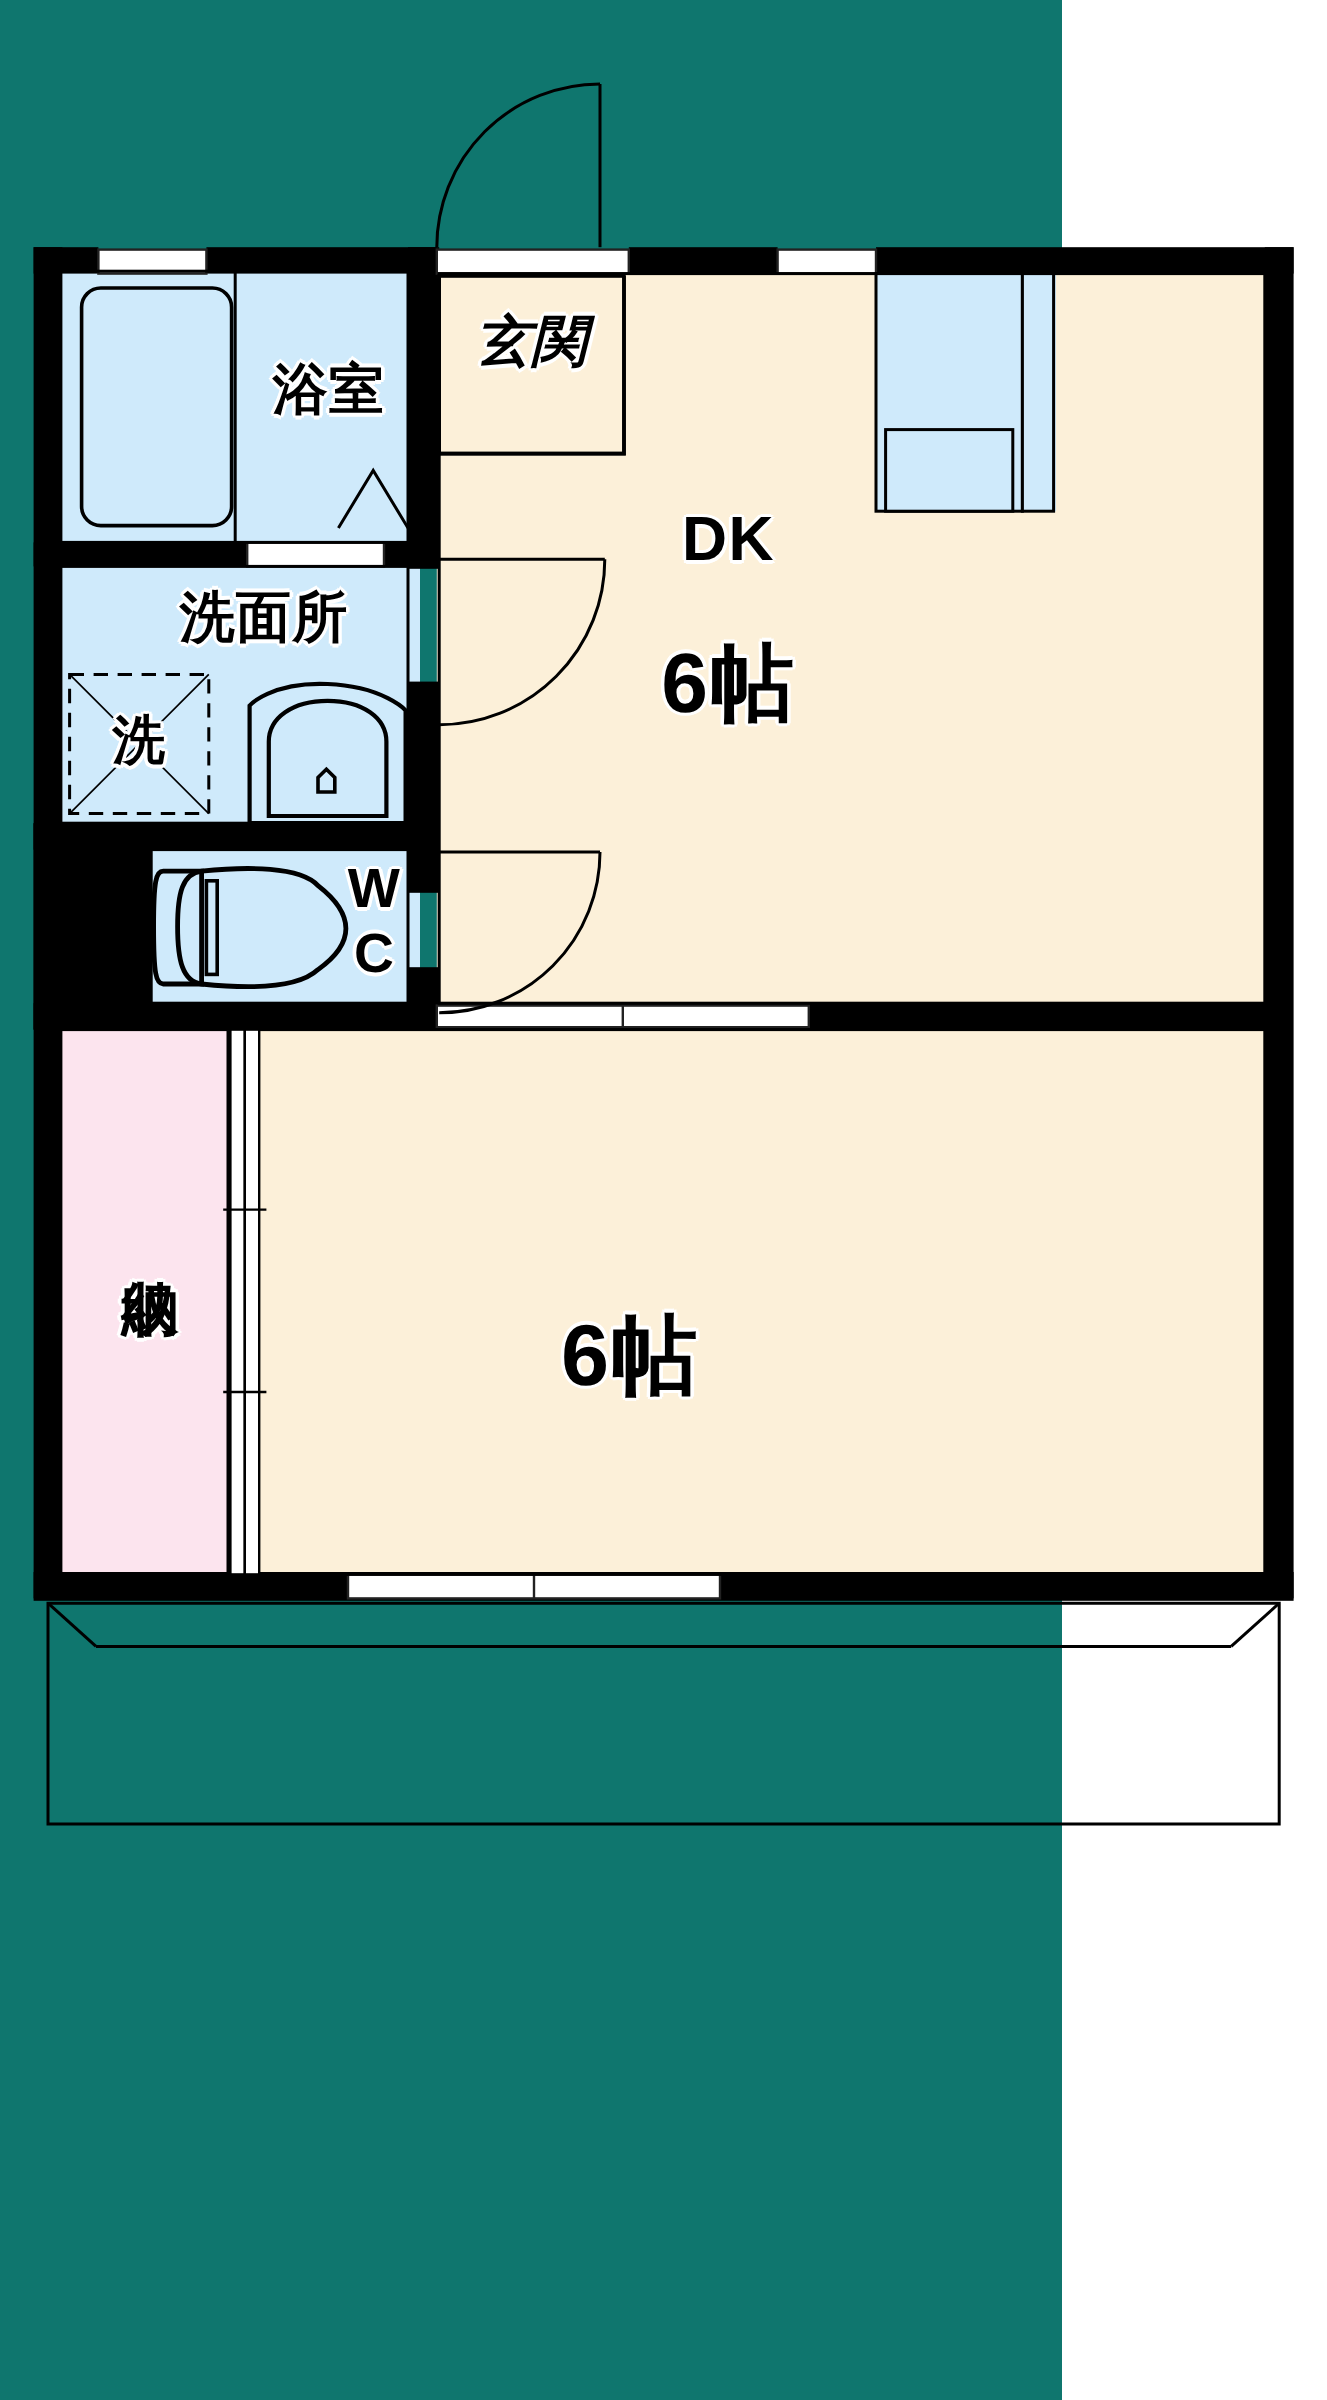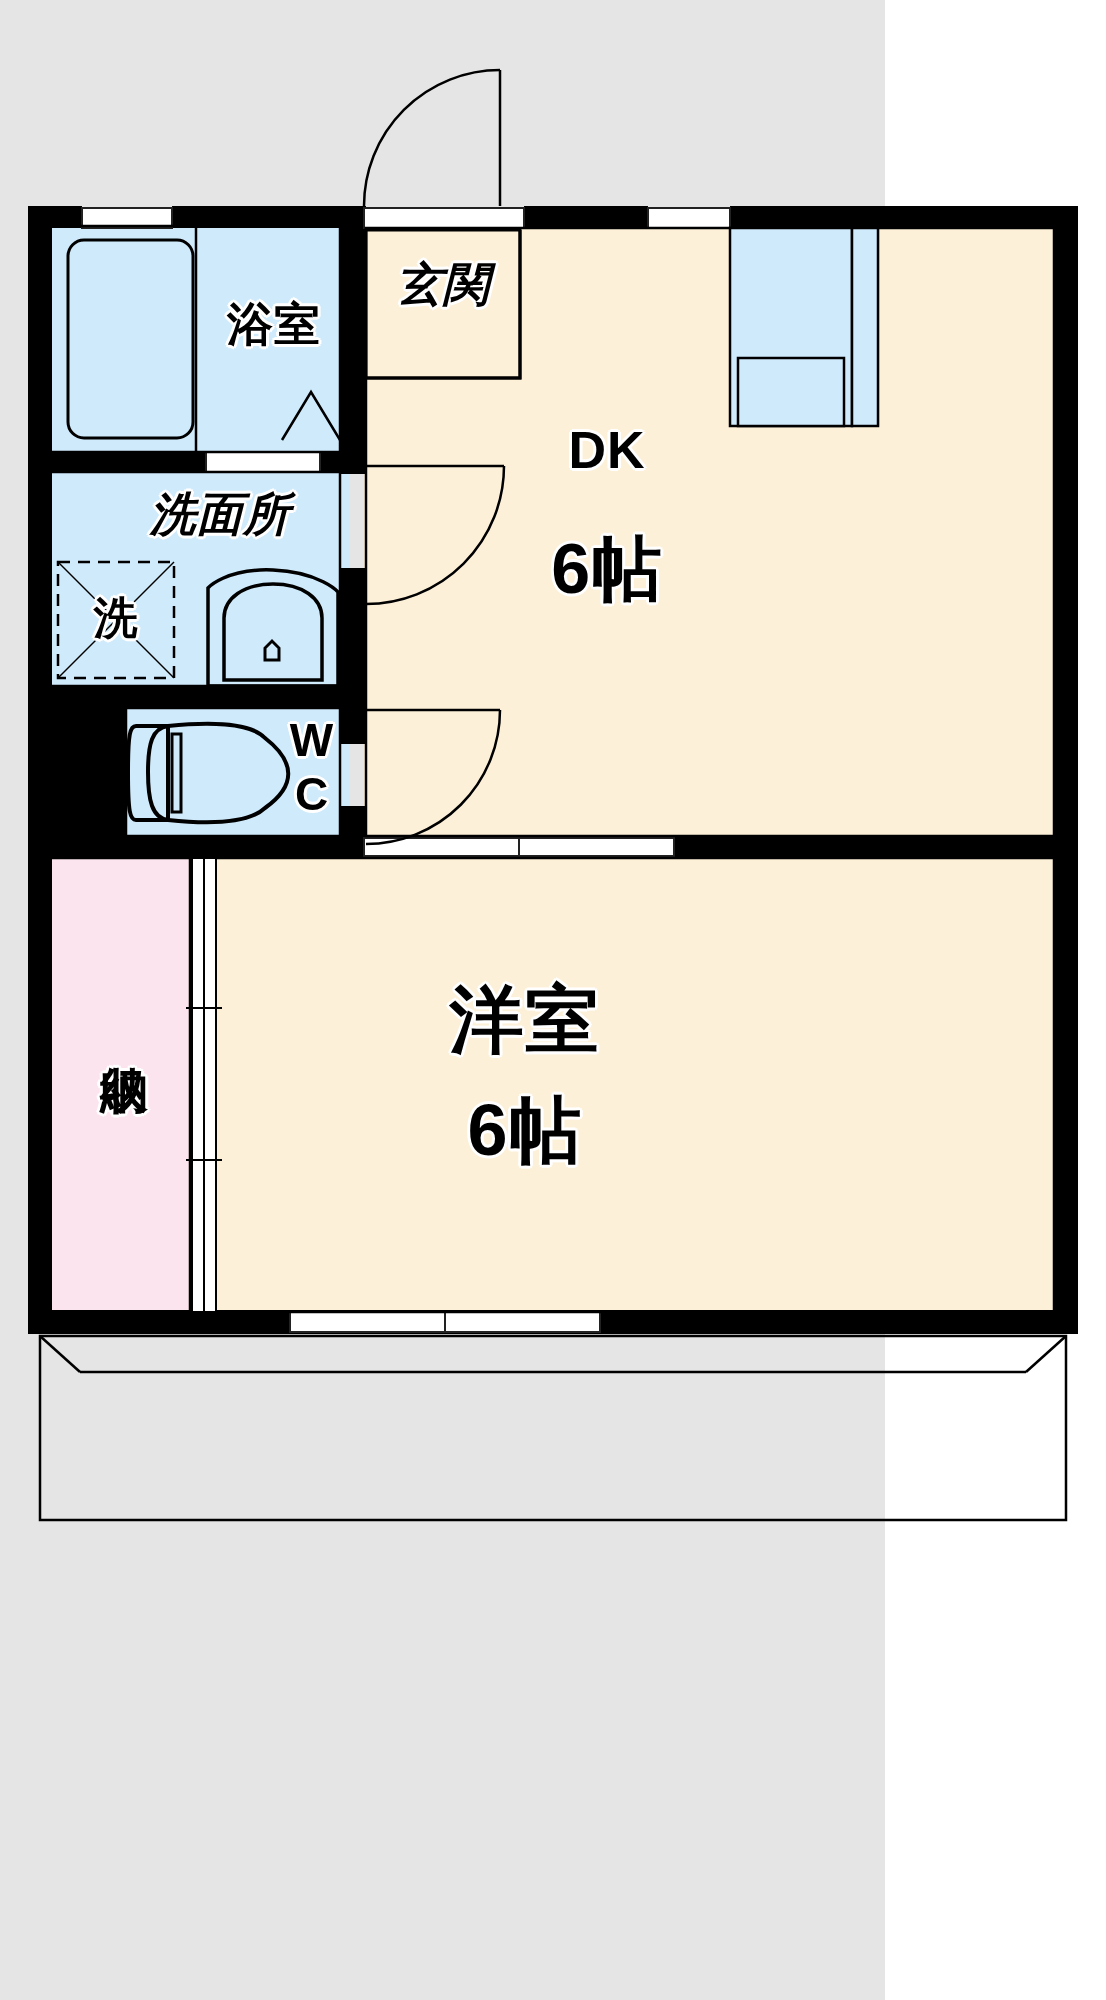--- a/index.html
+++ b/index.html
@@ -10,21 +10,21 @@
   body {
     width: 1106px;
     height: 2000px;
     font-family: "Liberation Sans", "DejaVu Sans", sans-serif;
     overflow: hidden;
   }
   #plan-root {
     position: relative;
     width: 885px;
     height: 2000px;
-    background: #e5e5e5;
+    background: #0f766e;
   }
   .layer {
     position: absolute;
     left: 0;
     top: 0;
     width: 1106px;
     height: 2000px;
   }
   .room-label {
     position: absolute;
@@ -208,29 +208,28 @@
   <div class="layer">
 
     <div class="room-label" style="left:204px; top:300px; width:140px; font-size:46px;">浴室</div>
 
     <div class="room-label" style="left:373px; top:260px; width:140px; font-size:46px;font-style:italic;">玄関</div>
 
     <div class="room-label" style="left:512px; top:422px; width:190px; font-size:52px; font-weight:700;">DK</div>
 
     <div class="room-label" style="left:512px; top:532px; width:190px; font-size:70px;">6帖</div>
 
-    <div class="room-label" style="left:110px; top:490px; width:220px; font-size:46px;font-style:italic;">洗面所</div>
+    <div class="room-label" style="left:110px; top:490px; width:220px; font-size:46px;">洗面所</div>
 
     <div class="room-label" style="left:76px; top:594px; width:80px; font-size:44px;">洗</div>
 
     <div class="room-label" style="left:284px; top:716px; width:56px; font-size:46px;">W</div>
 
     <div class="room-label" style="left:284px; top:770px; width:56px; font-size:46px;">C</div>
 
-    <div class="room-label" style="left:420px; top:980px; width:210px; font-size:74px;">洋室</div>
 
     <div class="room-label" style="left:420px; top:1092px; width:210px; font-size:72px;">6帖</div>
 
     <div class="room-label vertical-label" style="left:92px; top:1028px; width:58px; font-size:48px; text-align:left;">収納</div>
 
   </div>
 
 </div>
 
 </body></html>

